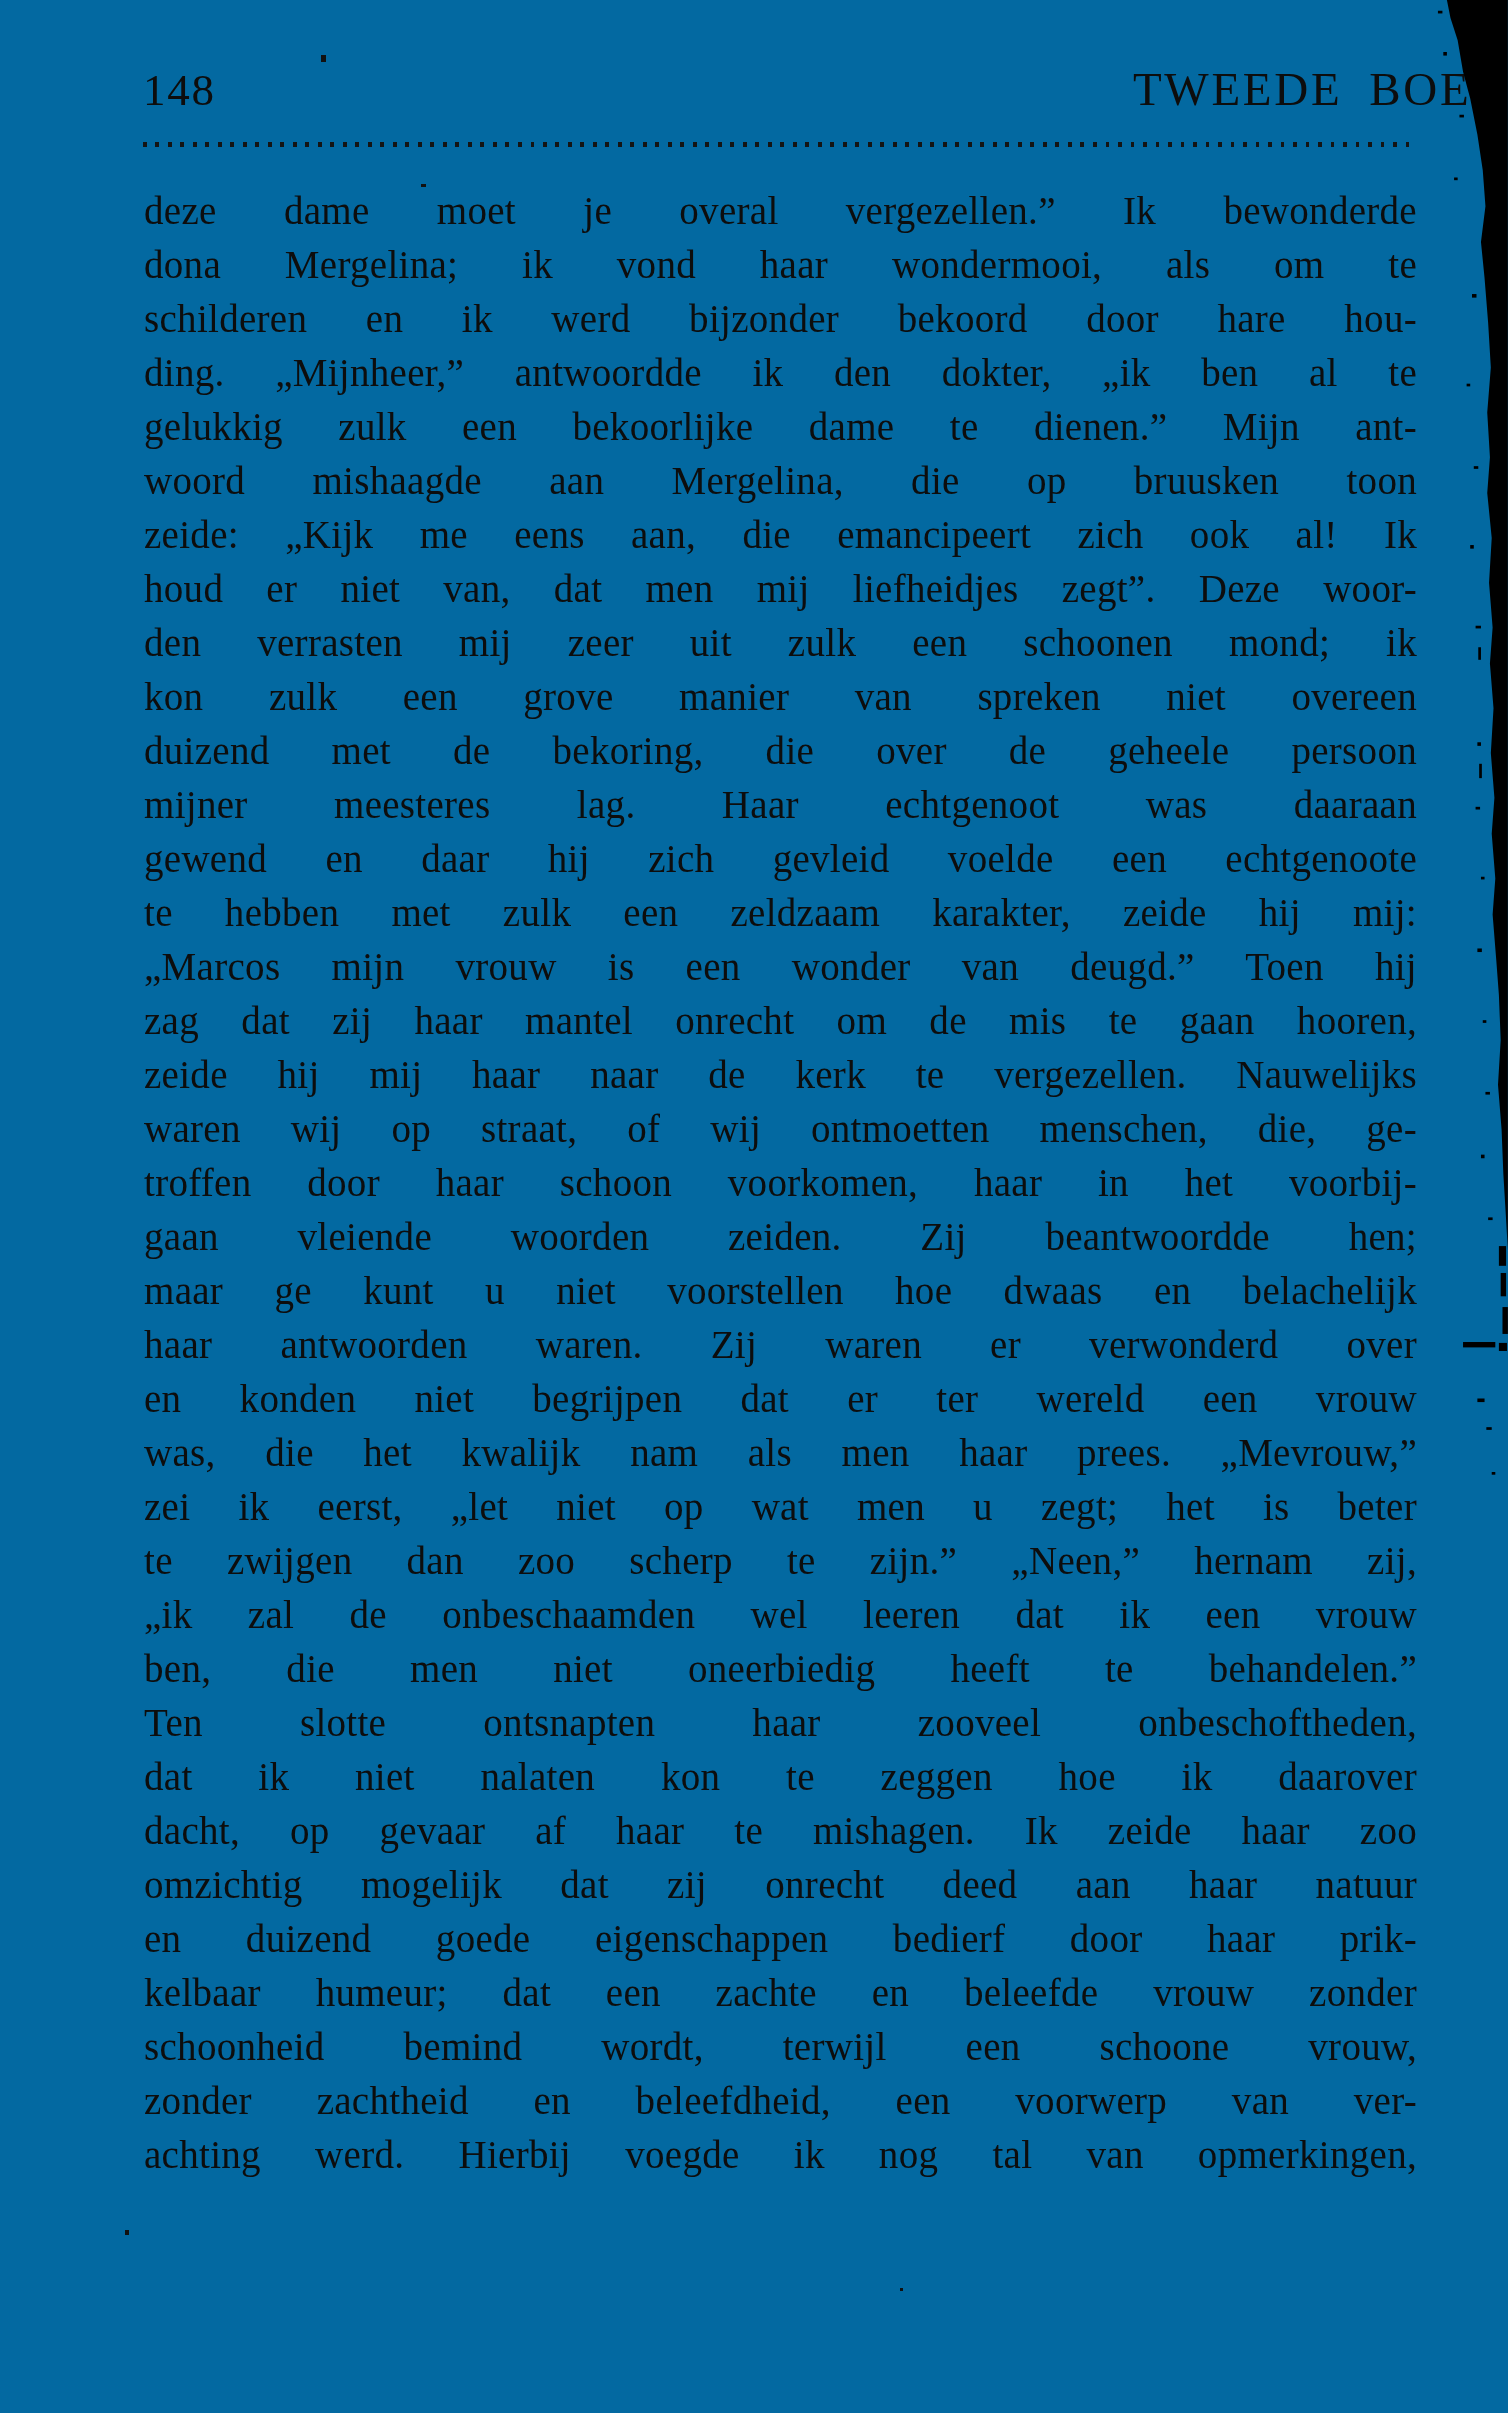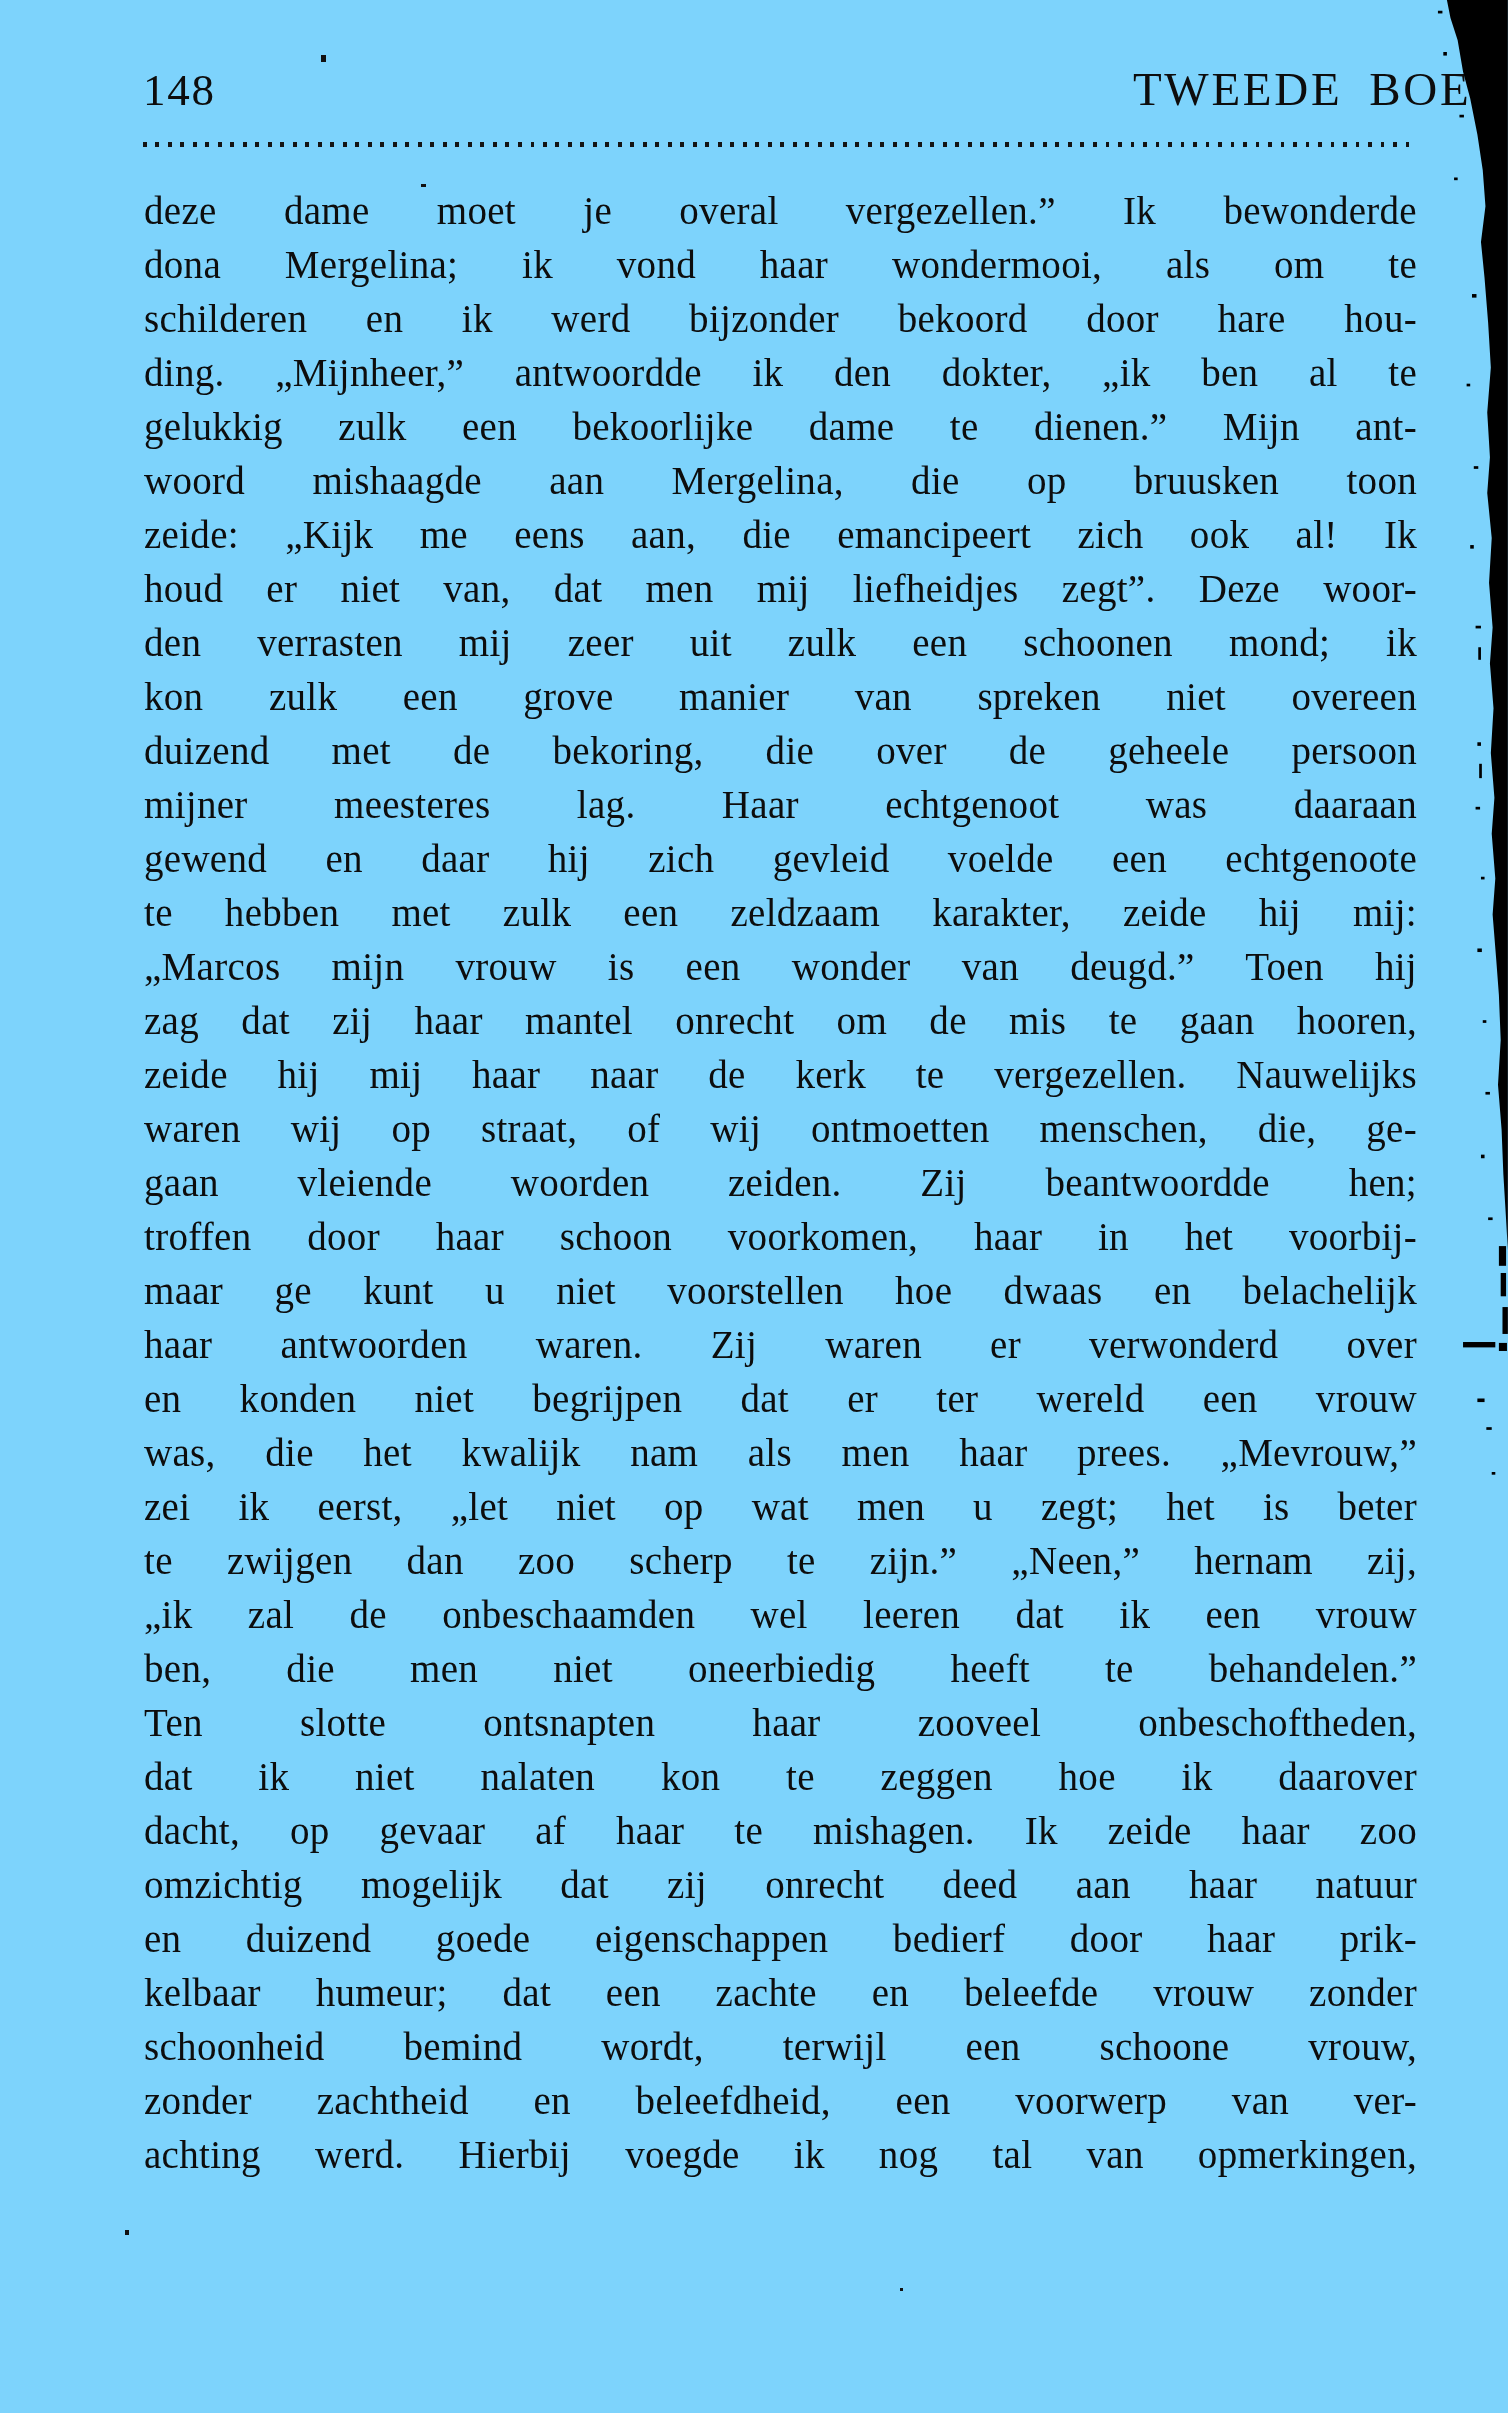--- a/index.html
+++ b/index.html
@@ -1,20 +1,20 @@
 <!DOCTYPE html>
 <html style="font-size:14.3px"><head>
 <meta charset="utf-8">
 <style>
   html, body { margin: 0; padding: 0; background: #e8e8e8; }
   .page {
     position: relative;
     width: 1508px;
     height: 2413px;
-    background: #7dd3fc;
+    background: #0369a1;
     overflow: hidden;
     font-family: "Liberation Serif", "DejaVu Serif", serif;
     color: #0d0d0d;
   }
   
   .page-number {
     position: absolute;
     left: 143px;
     top: 68px;
     font-size: 45px;
@@ -102,22 +102,22 @@
       <div class="text-line">den verrasten mij zeer uit zulk een schoonen mond; ik</div>
       <div class="text-line">kon zulk een grove manier van spreken niet overeen</div>
       <div class="text-line">duizend met de bekoring, die over de geheele persoon</div>
       <div class="text-line">mijner meesteres lag. Haar echtgenoot was daaraan</div>
       <div class="text-line">gewend en daar hij zich gevleid voelde een echtgenoote</div>
       <div class="text-line">te hebben met zulk een zeldzaam karakter, zeide hij mij:</div>
       <div class="text-line">„Marcos mijn vrouw is een wonder van deugd.” Toen hij</div>
       <div class="text-line">zag dat zij haar mantel onrecht om de mis te gaan hooren,</div>
       <div class="text-line">zeide hij mij haar naar de kerk te vergezellen. Nauwelijks</div>
       <div class="text-line">waren wij op straat, of wij ontmoetten menschen, die, ge-</div>
+      <div class="text-line">troffen door haar schoon voorkomen, haar in het voorbij-</div>
       <div class="text-line">gaan vleiende woorden zeiden. Zij beantwoordde hen;</div>
-      <div class="text-line">troffen door haar schoon voorkomen, haar in het voorbij-</div>
       <div class="text-line">maar ge kunt u niet voorstellen hoe dwaas en belachelijk</div>
       <div class="text-line">haar antwoorden waren. Zij waren er verwonderd over</div>
       <div class="text-line">en konden niet begrijpen dat er ter wereld een vrouw</div>
       <div class="text-line">was, die het kwalijk nam als men haar prees. „Mevrouw,”</div>
       <div class="text-line">zei ik eerst, „let niet op wat men u zegt; het is beter</div>
       <div class="text-line">te zwijgen dan zoo scherp te zijn.” „Neen,” hernam zij,</div>
       <div class="text-line">„ik zal de onbeschaamden wel leeren dat ik een vrouw</div>
       <div class="text-line">ben, die men niet oneerbiedig heeft te behandelen.”</div>
       <div class="text-line">Ten slotte ontsnapten haar zooveel onbeschoftheden,</div>
       <div class="text-line">dat ik niet nalaten kon te zeggen hoe ik daarover</div>

